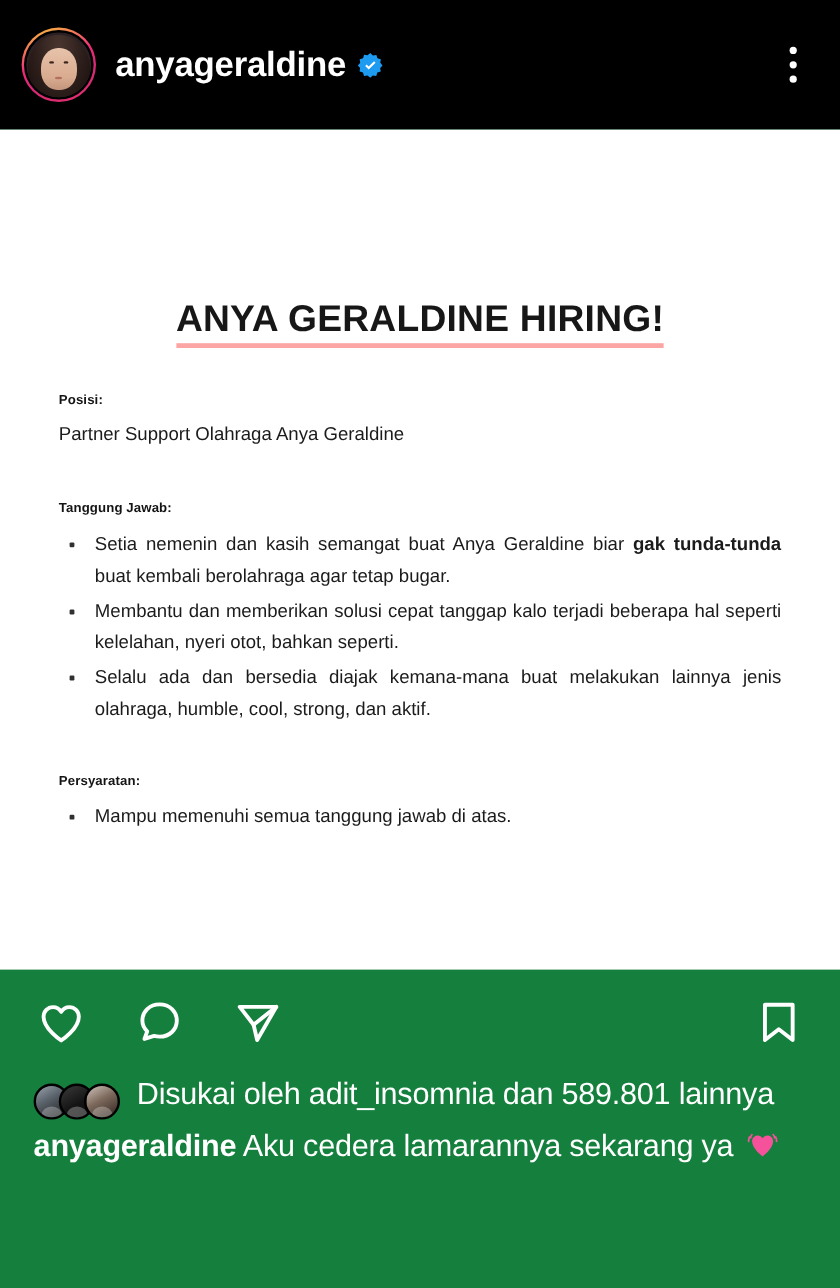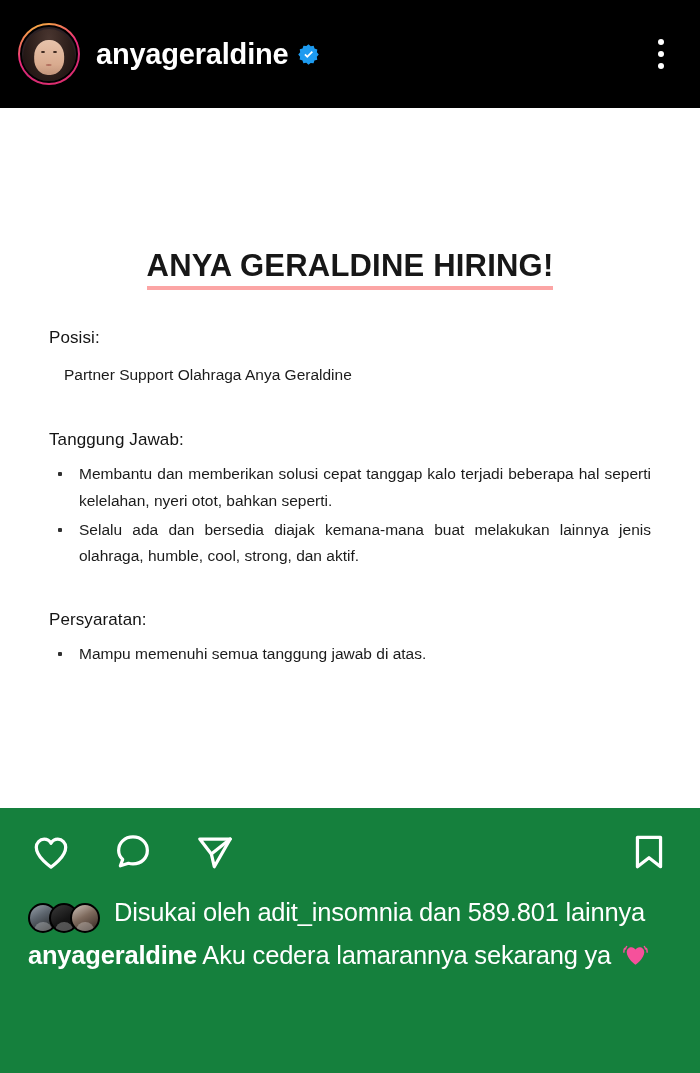--- a/index.html
+++ b/index.html
@@ -156,30 +156,30 @@
   }
   .flyer-title span {
     border-bottom: 4px solid #fca5a5;
     padding-bottom: 3px;
   }
   .section {
     margin-top: 44px;
   }
   .section.tight { margin-top: 40px; }
   .sec-head {
-    font-size: 17px;
-    font-weight: normal;
+    font-size: 11px;
+    font-weight: bold;
     color: #141414;
     margin: 0 0 11px 0;
     letter-spacing: 0.1px;
   }
   .sec-line {
     font-size: 15.5px;
     color: #1b1b1b;
-    margin: 15px;
+    margin: 0;
     line-height: 1.5;
   }
   ul.bullets {
     list-style: none;
     margin: 0;
     padding: 0;
   }
   ul.bullets li {
     position: relative;
     padding-left: 30px;
@@ -328,20 +328,23 @@
     </h1>
 
     <div class="section">
       <p class="sec-head">Posisi:</p>
       <p class="sec-line">Partner Support Olahraga Anya Geraldine</p>
     </div>
 
     <div class="section">
       <p class="sec-head">Tanggung Jawab:</p>
       <ul class="bullets">
+        <li>
+          <span>Setia nemenin dan kasih semangat buat Anya Geraldine biar </span><b>gak tunda-tunda</b><span> buat kembali berolahraga agar tetap bugar.</span>
+        </li>
         <li>
           <span>Membantu dan memberikan solusi cepat tanggap kalo terjadi beberapa hal seperti  kelelahan, nyeri otot, bahkan seperti.</span>
         </li>
         <li>
           <span>Selalu ada dan bersedia diajak kemana-mana buat melakukan lainnya jenis olahraga, humble, cool, strong, dan aktif.</span>
         </li>
       </ul>
     </div>
 
     <div class="section tight">

